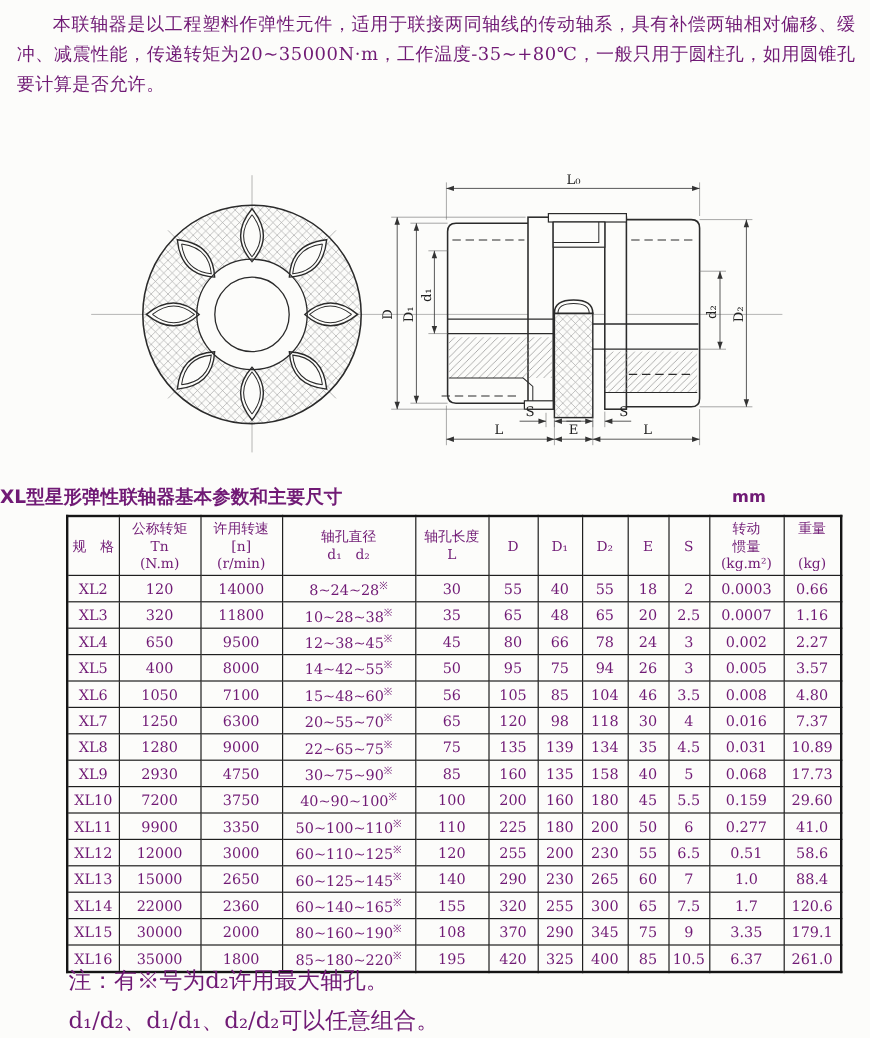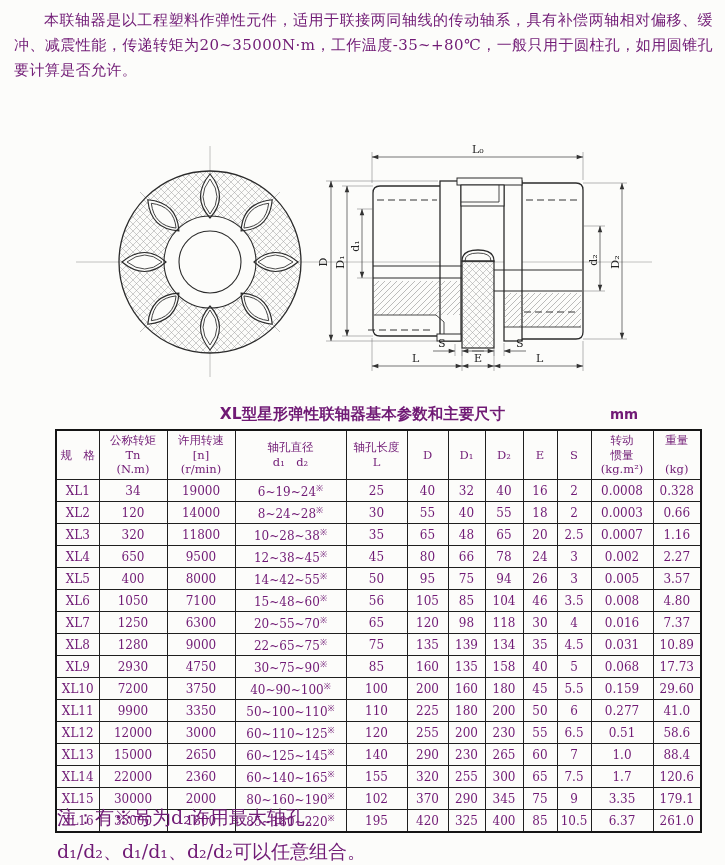--- a/index.html
+++ b/index.html
@@ -12,21 +12,21 @@
   .cl  {stroke:#8f8f8f;stroke-width:.55;fill:none}
   .ol  {stroke:#2b2b2b;stroke-width:1.3;fill:none}
   .olf {stroke:#2b2b2b;stroke-width:1.3;fill:#fcfcfa}
   .ol2 {stroke:#2b2b2b;stroke-width:.85;fill:none}
   .petal{fill:#fcfcfa;stroke:#2b2b2b;stroke-width:1.15}
   .dim {stroke:#3a3a3a;stroke-width:.7;fill:none}
   .ext {stroke:#6d6d6d;stroke-width:.5;fill:none}
   .dsh {stroke:#2b2b2b;stroke-width:.95;stroke-dasharray:7 4;fill:none}
   .dtxt{font-family:"DejaVu Serif",serif;font-size:11px;fill:#222}
   
-  .title-row{position:absolute;top:404px;left:0;width:100%;height:22px;text-align:center;
+  .title-row{position:absolute;top:404px;left:0;width:100%;height:22px;text-align:left;
              font-family:"DejaVu Sans","Liberation Sans",sans-serif;font-size:15.5px;font-weight:600}
   .unit{position:absolute;left:610px;top:2px;font-weight:700;font-size:13.5px}
   table.params{position:absolute;top:429px;left:55px;width:645px;border-collapse:collapse;
                table-layout:fixed;text-align:center;font-size:12px;border:2px solid #151515}
   table.params th,table.params td{border:1px solid #1f1f1f;padding:0}
   table.params th{font-weight:400;font-size:11.5px;line-height:1.28;white-space:pre-line;
                   height:48px;vertical-align:middle}
   table.params td{height:21px}
   sup{font-size:8.5px}
   .notes{position:absolute;left:57px;top:800px;font-size:19px;line-height:1.8}
@@ -237,34 +237,20 @@
         <th>转动
 惯量
 (kg.m²)</th>
         <th>重量
 
 (kg)</th>
       </tr>
     </thead>
     <tbody>
         <tr>
-          <td>XL1</td>
-          <td>34</td>
-          <td>19000</td>
-          <td>6~19~24<sup>※</sup></td>
-          <td>25</td>
-          <td>40</td>
-          <td>32</td>
-          <td>40</td>
-          <td>16</td>
-          <td>2</td>
-          <td>0.0008</td>
-          <td>0.328</td>
-        </tr>
-        <tr>
           <td>XL2</td>
           <td>120</td>
           <td>14000</td>
           <td>8~24~28<sup>※</sup></td>
           <td>30</td>
           <td>55</td>
           <td>40</td>
           <td>55</td>
           <td>18</td>
           <td>2</td>
@@ -437,21 +423,21 @@
           <td>65</td>
           <td>7.5</td>
           <td>1.7</td>
           <td>120.6</td>
         </tr>
         <tr>
           <td>XL15</td>
           <td>30000</td>
           <td>2000</td>
           <td>80~160~190<sup>※</sup></td>
-          <td>102</td>
+          <td>108</td>
           <td>370</td>
           <td>290</td>
           <td>345</td>
           <td>75</td>
           <td>9</td>
           <td>3.35</td>
           <td>179.1</td>
         </tr>
         <tr>
           <td>XL16</td>

